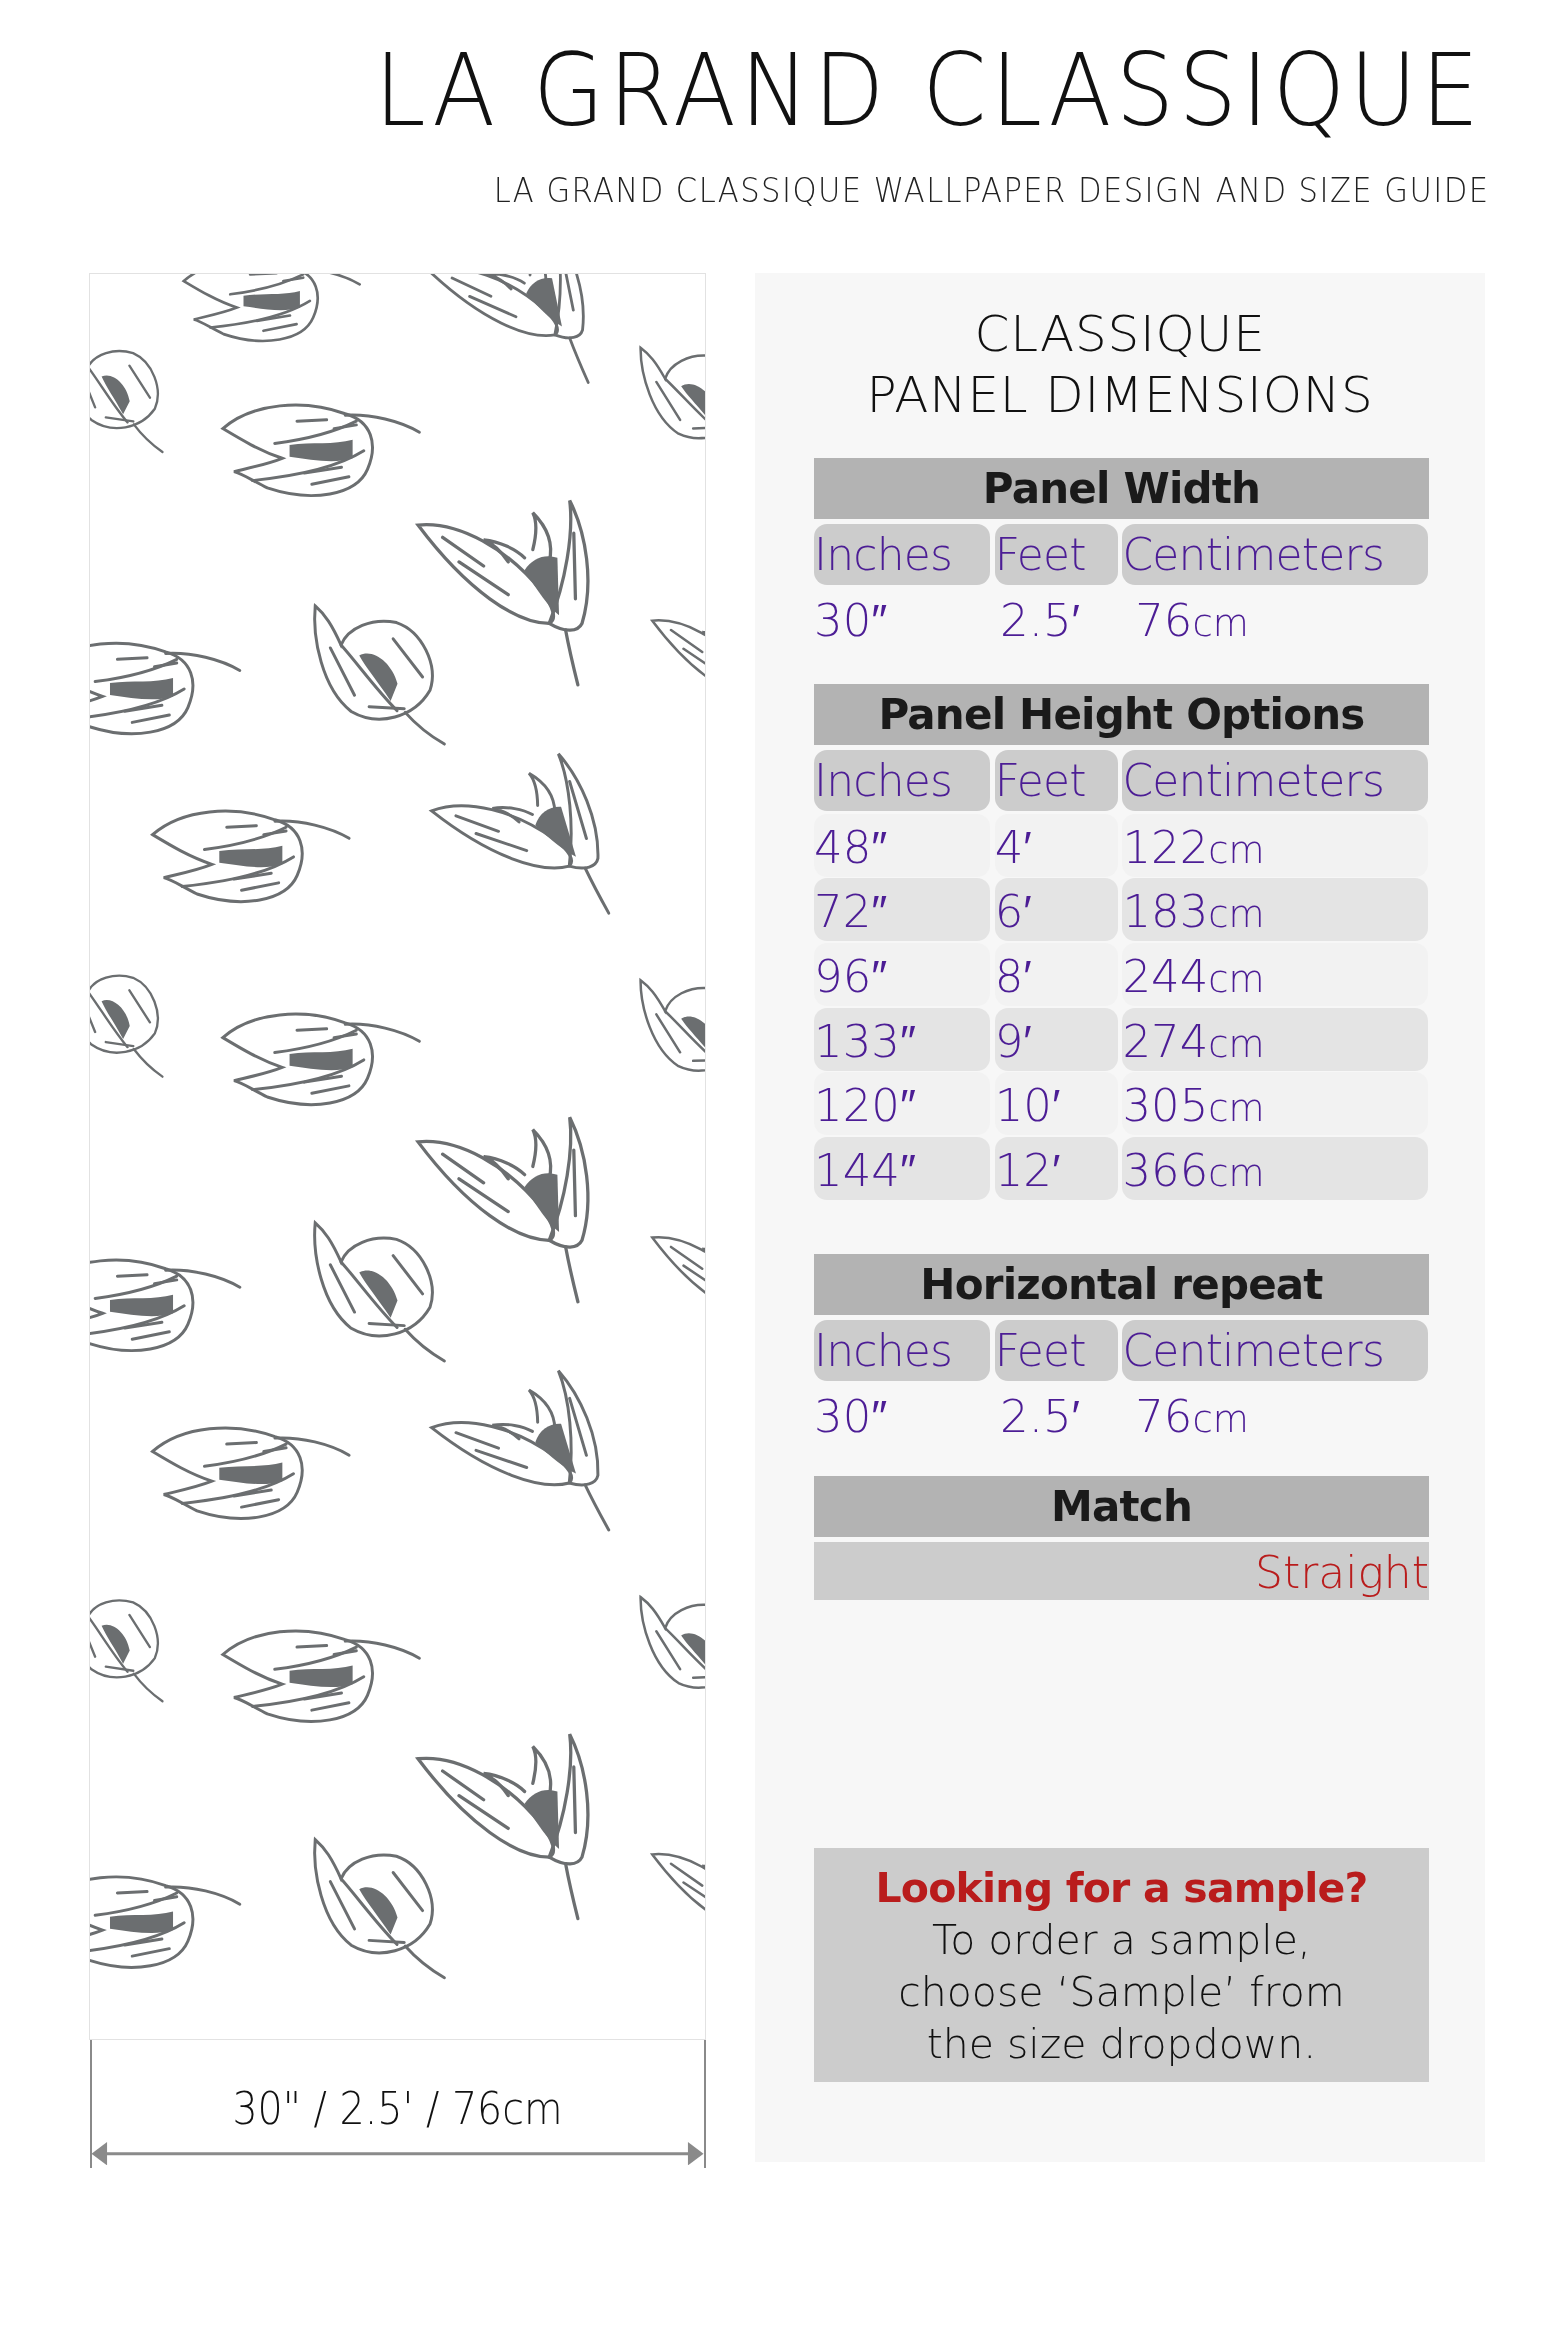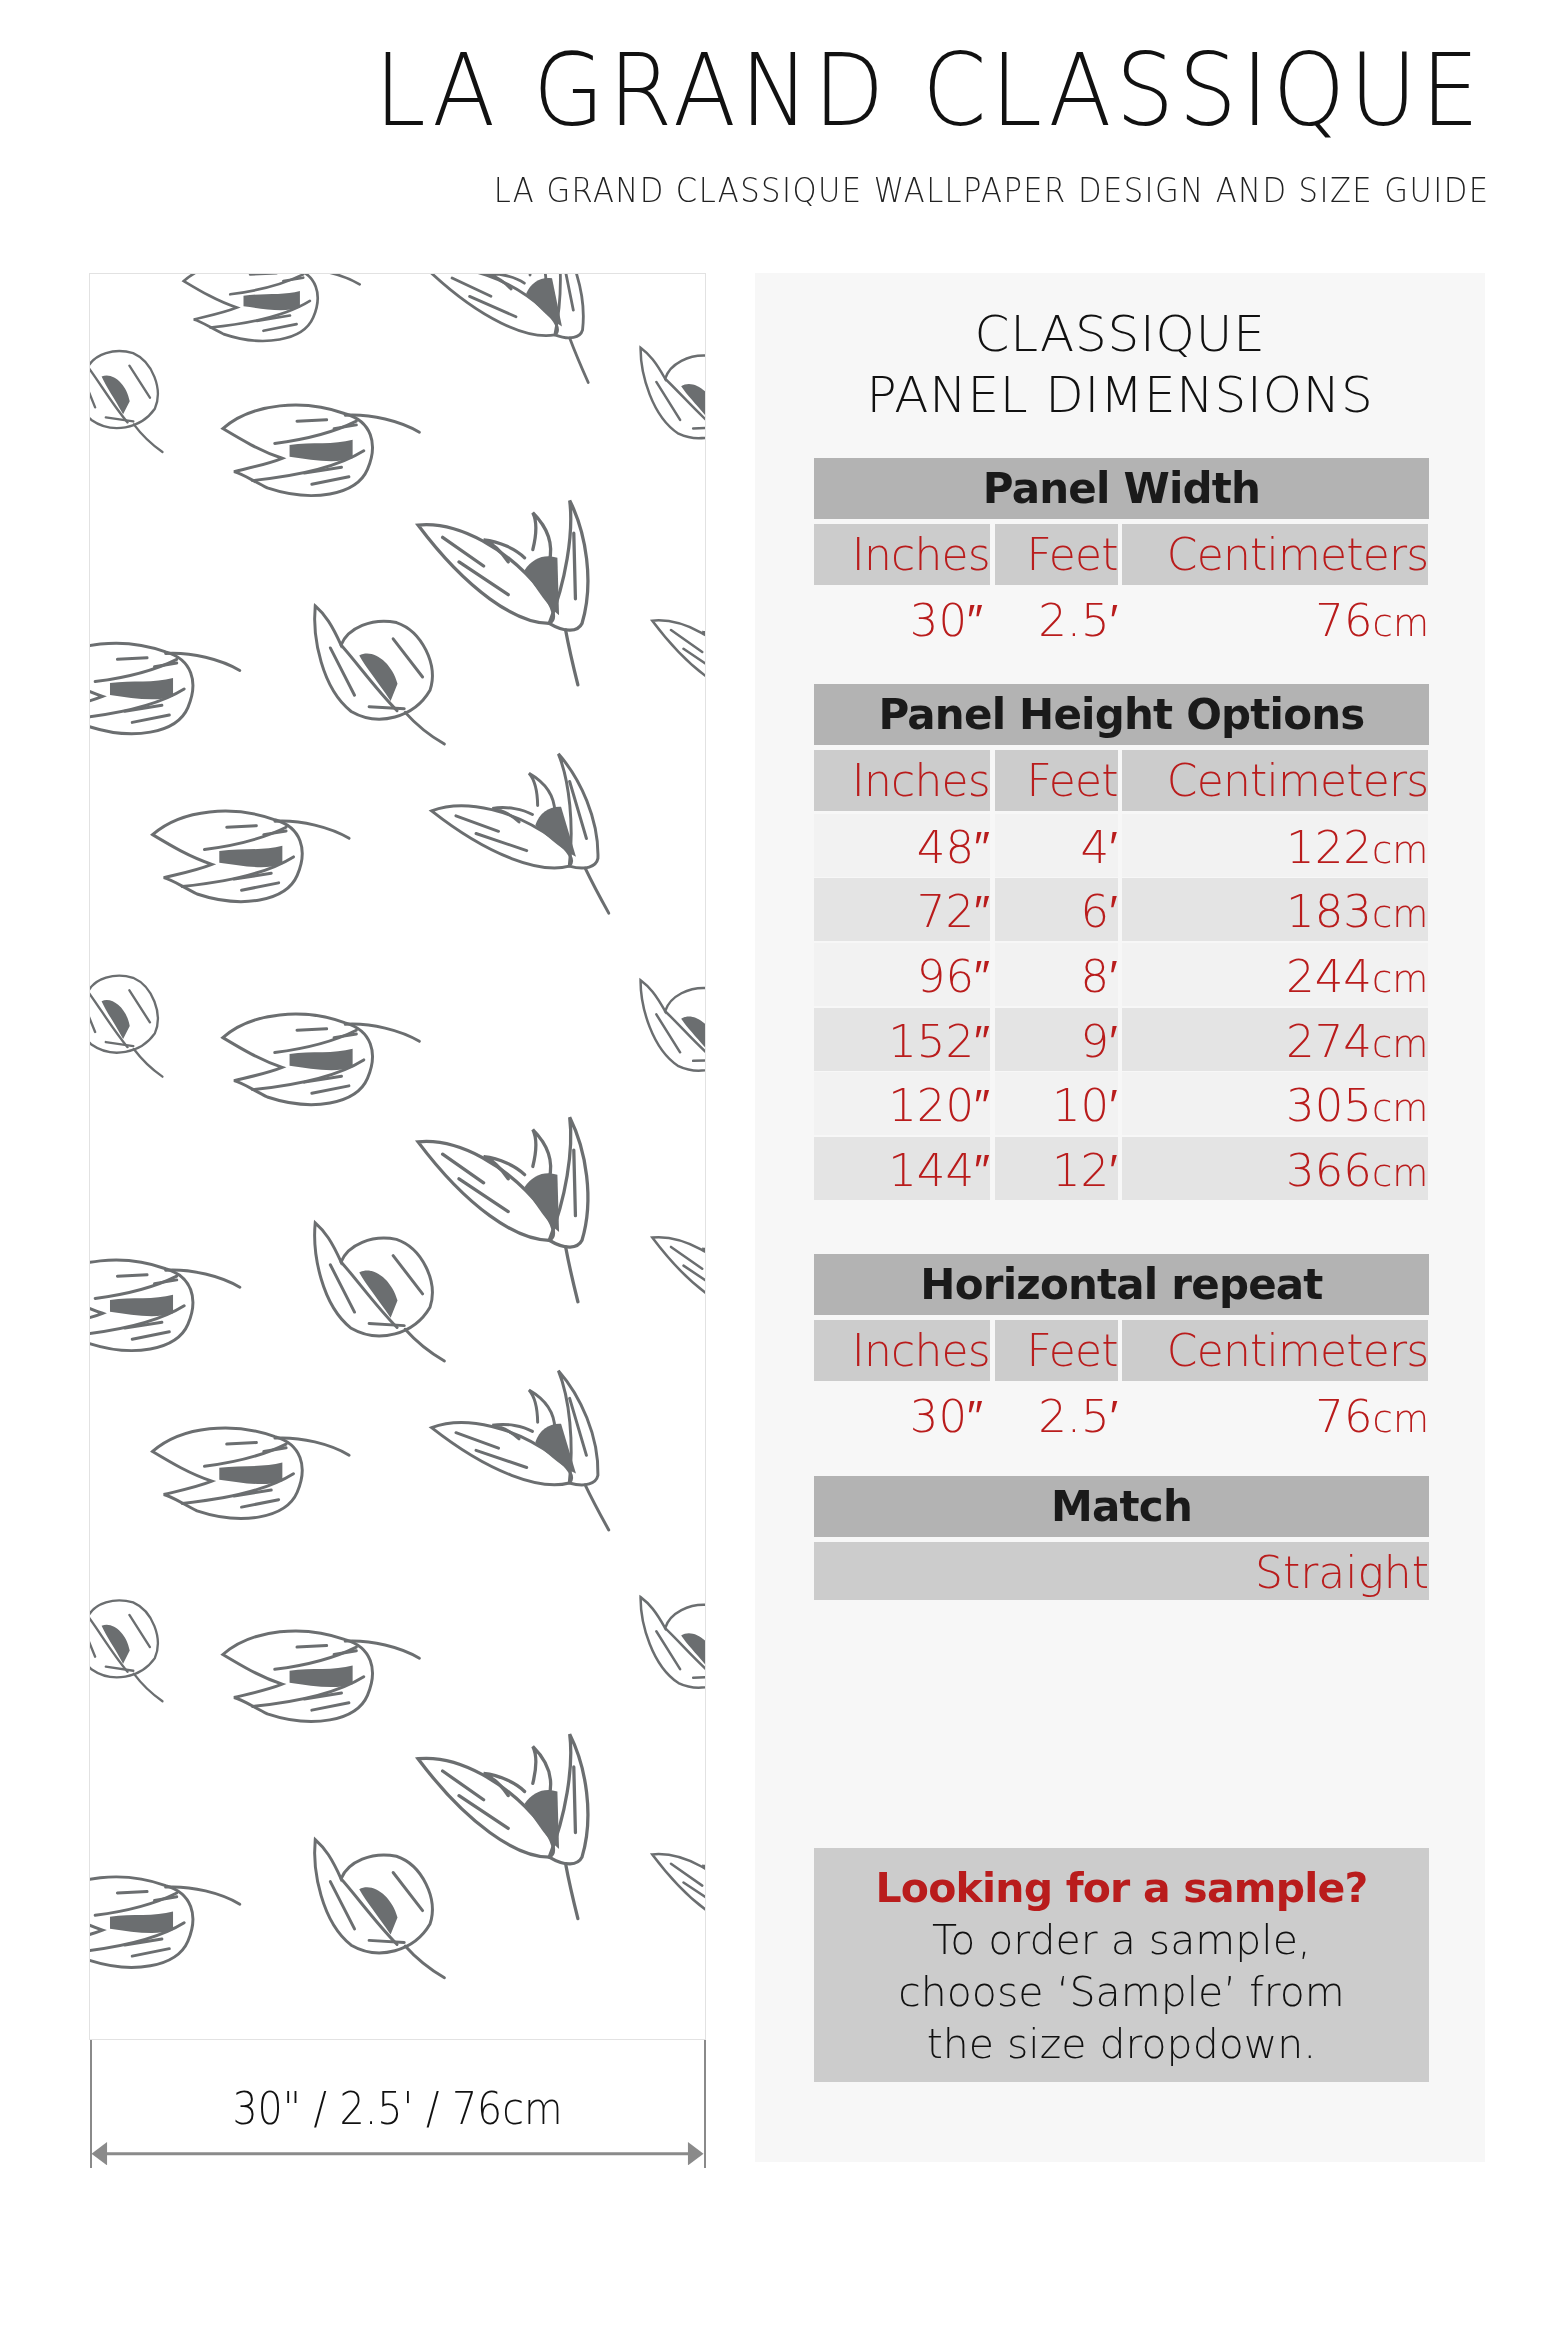--- a/index.html
+++ b/index.html
@@ -54,23 +54,23 @@
       line-height: 61px; letter-spacing: 0.8px; color: #111;
     }
     .table { position: absolute; left: 59px; width: 615px; }
     .t-head {
       height: 61px; background: #b3b3b3; text-align: center;
       font-family: "DejaVu Sans", sans-serif; font-weight: bold; font-size: 42px;
       line-height: 61px; color: #1a1a1a; letter-spacing: -0.8px;
     }
     .t-row { display: flex; gap: 4.7px; margin-top: 4.7px; }
     .t-cell {
-      height: 61px; line-height: 61px; text-align: right;
-      font-family: "DejaVu Sans", sans-serif; font-weight: 200; font-size: 45px; color: #b91c1c;
-      white-space: nowrap; overflow: hidden;
+      height: 61px; line-height: 61px; text-align: left;
+      font-family: "DejaVu Sans", sans-serif; font-weight: 200; font-size: 45px; color: #4c1d95;
+      white-space: nowrap; overflow: hidden; border-radius: 13px;
     }
     .c1 { width: 176px; } .c2 { width: 123px; } .c3 { width: 306px; }
     .t-row.colhead .t-cell { background: #cccccc; letter-spacing: -0.8px; font-size: 44px; }
     .t-row.val { margin-top: 0; gap: 17px; }
     .t-row.val .t-cell { height: 64px; line-height: 72px; }
     .t-row.opt { margin-top: 0; gap: 4.7px; }
     .t-row.opt .t-cell { height: 63px; line-height: 67px; margin-bottom: 1.6px; }
     .t-row.opt.odd .t-cell { background: #f2f2f2; }
     .t-row.opt.even .t-cell { background: #e4e4e4; }
     .cm-unit { font-size: 37px; }
@@ -209,21 +209,21 @@
       <div class="t-cell c1">72″</div>
       <div class="t-cell c2">6′</div>
       <div class="t-cell c3"><span>183</span><span class="cm-unit">cm</span></div>
     </div>
     <div class="t-row opt odd">
       <div class="t-cell c1">96″</div>
       <div class="t-cell c2">8′</div>
       <div class="t-cell c3"><span>244</span><span class="cm-unit">cm</span></div>
     </div>
     <div class="t-row opt even">
-      <div class="t-cell c1">152″</div>
+      <div class="t-cell c1">133″</div>
       <div class="t-cell c2">9′</div>
       <div class="t-cell c3"><span>274</span><span class="cm-unit">cm</span></div>
     </div>
     <div class="t-row opt odd">
       <div class="t-cell c1">120″</div>
       <div class="t-cell c2">10′</div>
       <div class="t-cell c3"><span>305</span><span class="cm-unit">cm</span></div>
     </div>
     <div class="t-row opt even">
       <div class="t-cell c1">144″</div>

